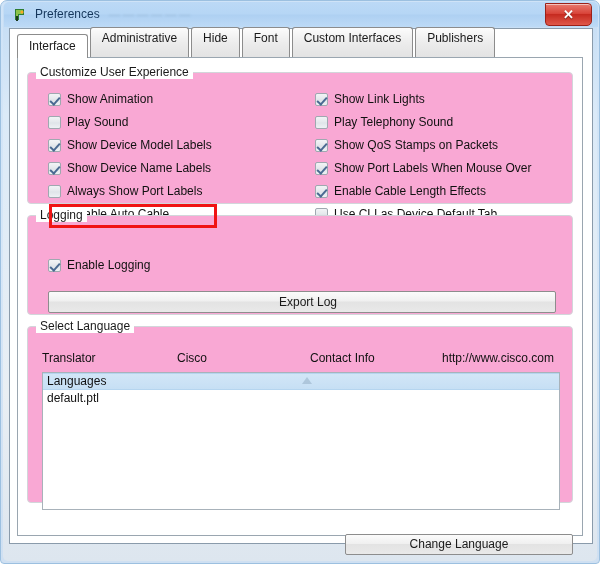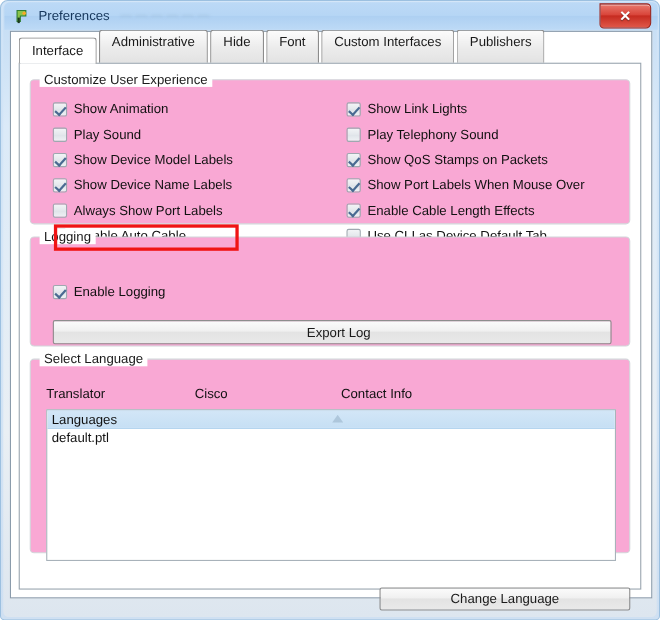--- a/index.html
+++ b/index.html
@@ -373,20 +373,21 @@
         <div class="winbutton" id="export-log-button">Export Log</div>
       </div>
 
       <div class="groupbox" id="group-language">
         <span class="group-title">Select Language</span>
 
         <div id="lang-header">
           <span class="lang-col" id="lang-col-0">Translator</span>
           <span class="lang-col" id="lang-col-1">Cisco</span>
           <span class="lang-col" id="lang-col-2">Contact Info</span>
+          <span class="lang-col" id="lang-col-3">http://www.cisco.com</span>
         </div>
 
         <div id="lang-listbox">
           <div id="list-cursor-artifact">
             <svg width="12" height="8" viewBox="0 0 12 8">
               <path d="M6 0 L11 7 L1 7 Z" fill="#8aa6bd"></path>
             </svg>
           </div>
           <div class="lang-item selected">Languages</div>
           <div class="lang-item">default.ptl</div>

